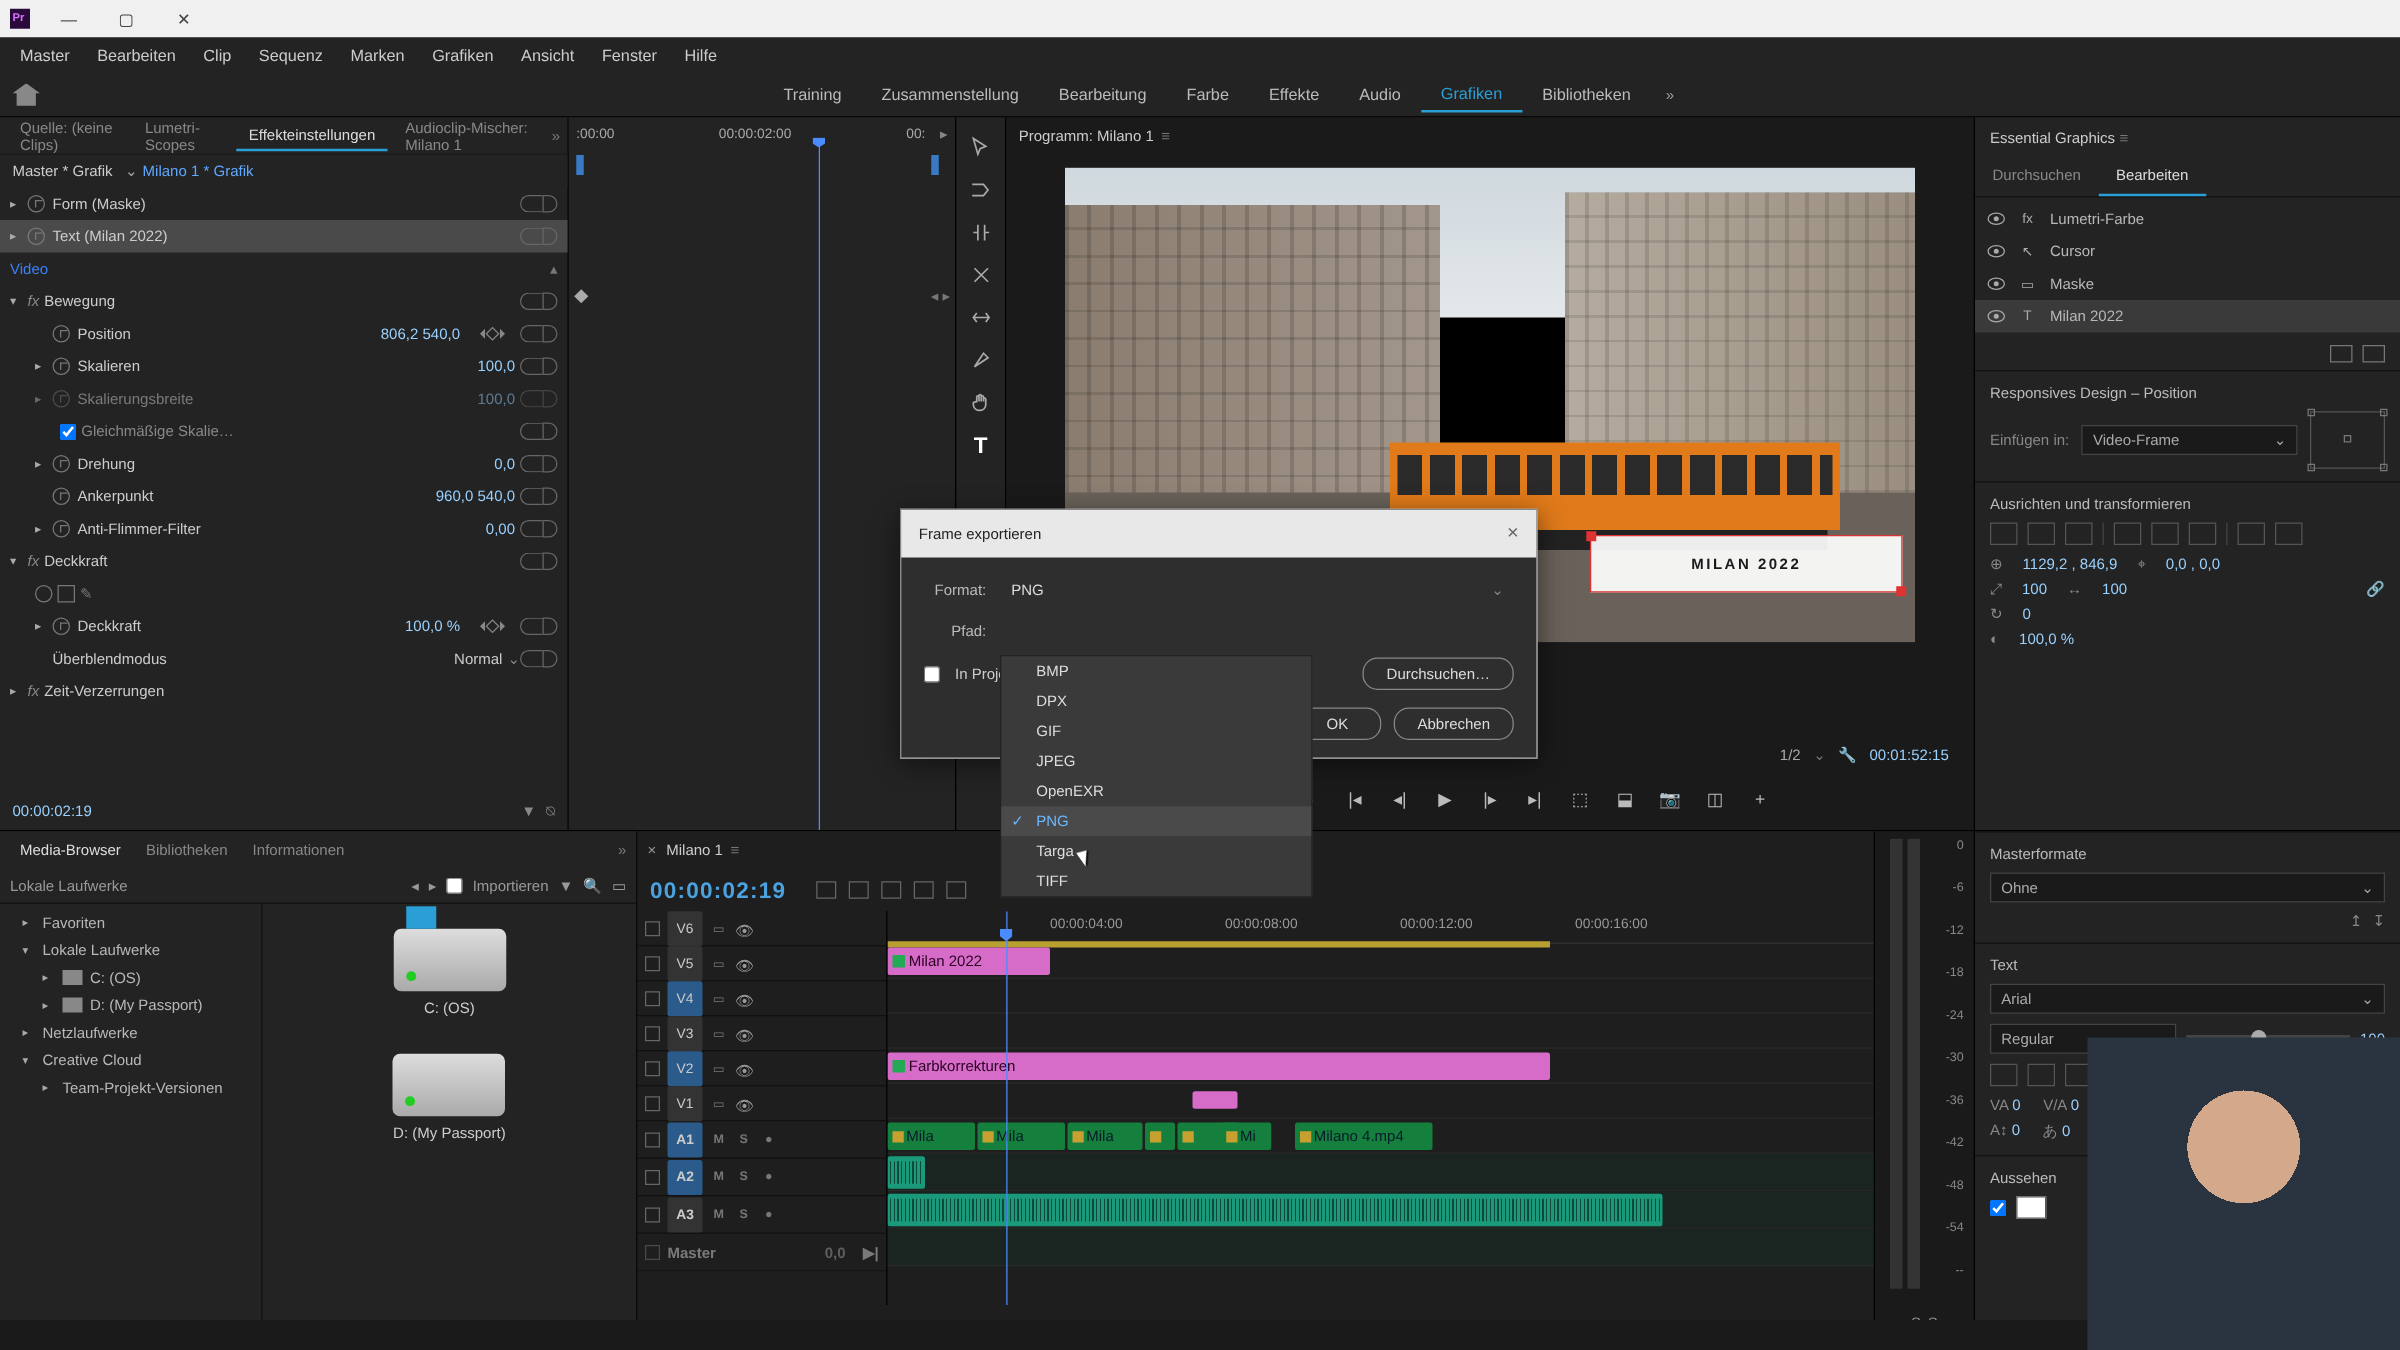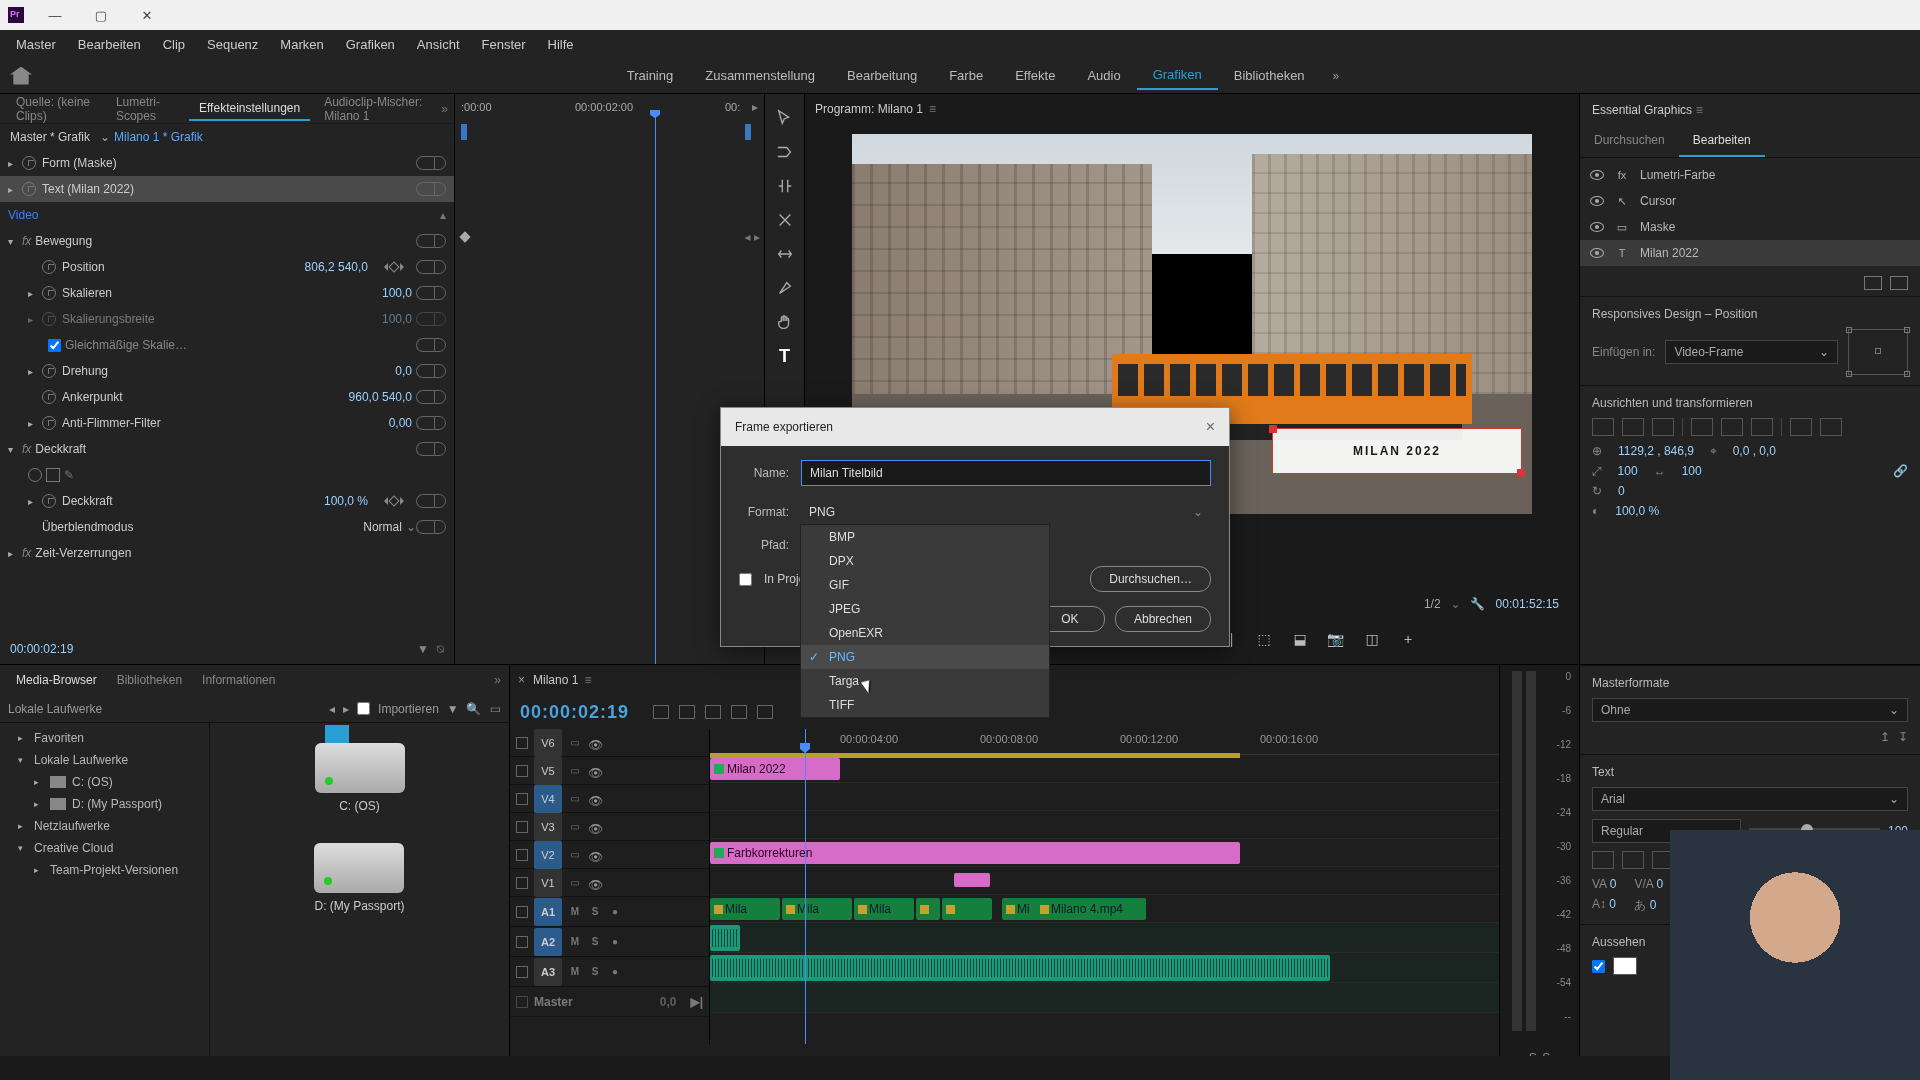--- a/index.html
+++ b/index.html
@@ -748,21 +748,21 @@
           <div class="clip blue" style="left:144px;width:60px">
               <span class="fxb"></span>
               <span>Mila</span>
             </div>
           <div class="clip blue" style="left:206px;width:24px">
               <span class="fxb"></span>
             </div>
           <div class="clip blue" style="left:232px;width:50px">
               <span class="fxb"></span>
             </div>
-          <div class="clip blue" style="left:292px;width:40px">
+          <div class="clip blue" style="left:267px;width:40px">
               <span class="fxb"></span>
               <span>Mi</span>
             </div>
           <div class="clip blue" style="left:326px;width:110px">
               <span class="fxb"></span>
               <span>Milano 4.mp4</span>
             </div>
         </div>
         <div class="trk audio">
             <div class="clip audio" style="left:0;width:30px"></div>
@@ -860,24 +860,20 @@
   </div>
 </div>
 
 <div class="dialog">
   <div class="dtitle">
     <span>Frame exportieren</span>
     <span class="dclose">×</span>
   </div>
   <div class="dbody">
     <div class="drow">
-      <label>Name:</label>
-      <input type="text" value="Milan Titelbild" style="">
-    </div>
-    <div class="drow">
       <label>Format:</label>
       <div class="selbox">
           <span>PNG</span>
           <span style="color:#888">⌄</span>
         </div>
     </div>
     <div class="drow">
       <label>Pfad:</label>
       <div style="flex:1"></div>
     </div>

